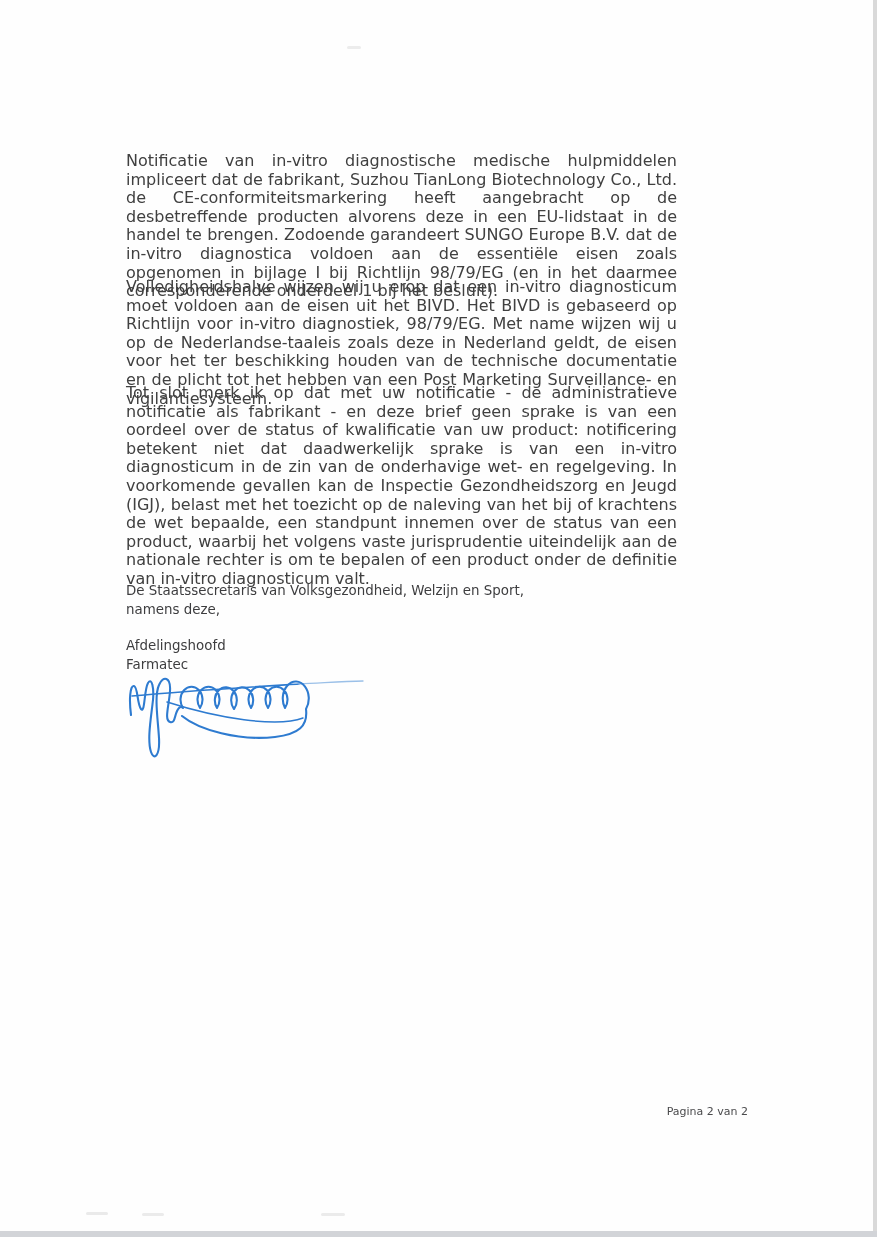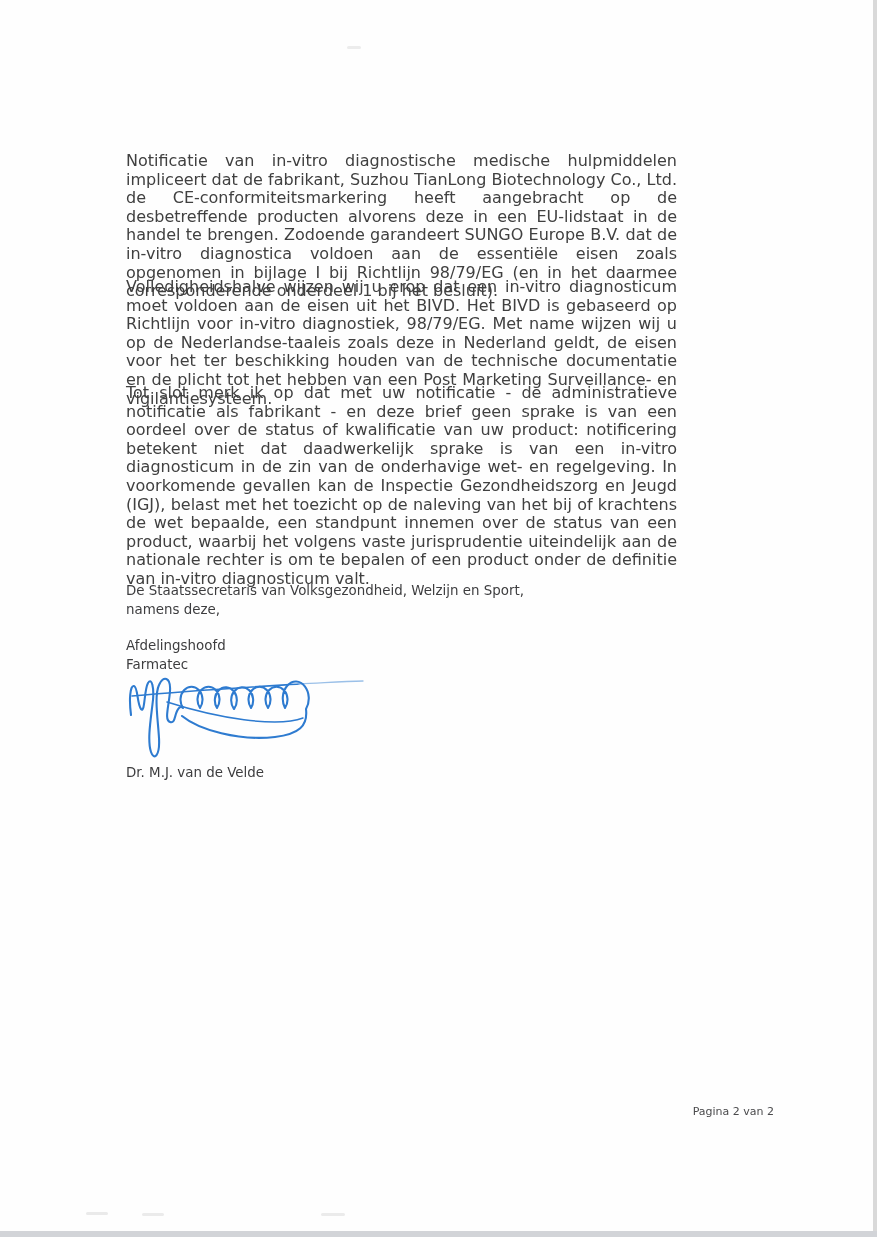--- a/index.html
+++ b/index.html
@@ -33,21 +33,21 @@
   .signature-wrap {
     position: absolute;
     left: 127px;
     top: 668px;
     width: 240px;
     height: 95px;
   }
   .footer-pagenum {
     position: absolute;
     top: 1105px;
-    right: 103px;
+    right: 129px;
     font-size: 11px;
     line-height: 14px;
     color: #4a4a4c;
   }
   .scan-edge-right {
     position: absolute;
     top: 0; right: 0;
     width: 4px; height: 1237px;
     background: #d9d9d9;
   }
@@ -108,21 +108,20 @@
                a 11 13 0 1 1 17 -1
                a 11 13 0 1 1 17 0
                a 11 13 0 1 1 17 0
                a 13 17 0 1 1 21 1
                C 181 58, 172 66, 148 69
                C 112 73, 72 62, 55 48" stroke-width="2.1" stroke-linecap="round" stroke-linejoin="round" stroke="#2e7bd0"></path>
       <path d="M40 34 C 90 50, 150 60, 176 50" stroke-width="1.5" stroke-linecap="round" stroke="#2e7bd0"></path>
     </svg>
   </div>
 
-  <div class="block signer-line" style="top:764px;">Dr. M.J. van de Velde</div>
 
   <div class="footer-pagenum">Pagina 2 van 2</div>
 
   <div class="artifact a1"></div>
   <div class="artifact a2"></div>
   <div class="artifact a3"></div>
   <div class="artifact a4"></div>
   <div class="scan-edge-right"></div>
   <div class="scan-edge-bottom"></div>
 

